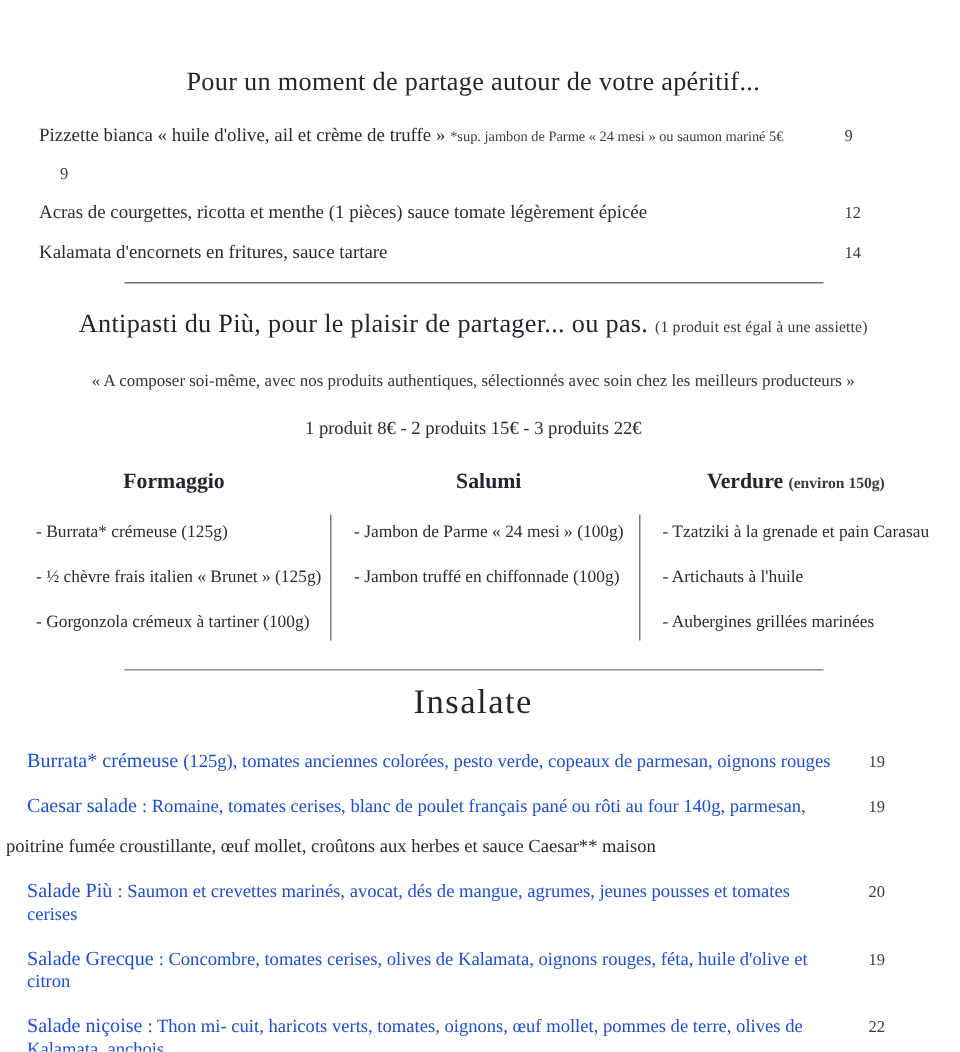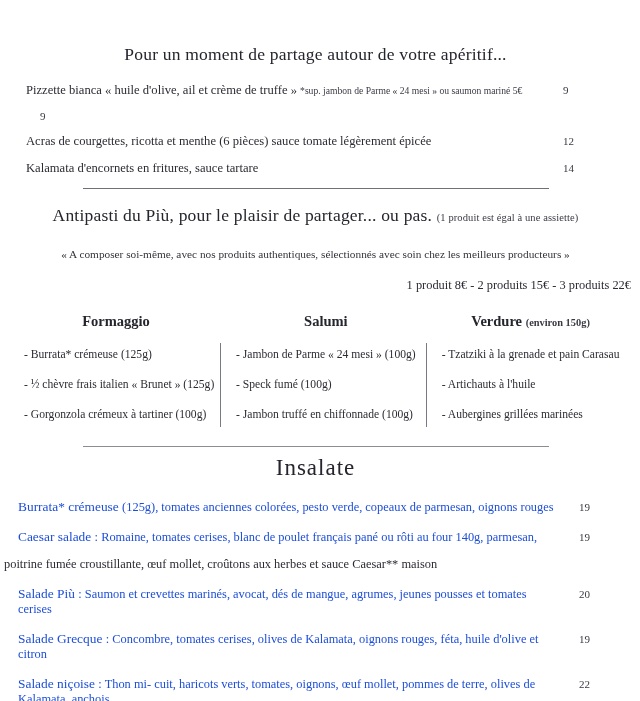--- a/index.html
+++ b/index.html
@@ -89,21 +89,21 @@
   }
 
   
   .antipasti-quote {
     text-align: center;
     font-size: 11.3px;
     color: #33333c;
     margin: 0;
   }
   .antipasti-prices {
-    text-align: right;
+    text-align: center;
     font-size: 12.4px;
     color: #2b2b33;
     margin: 0;
   }
 
   
   .columns {
     display: flex;
     padding: 0 24px;
     box-sizing: border-box;
@@ -206,21 +206,21 @@
     <li class="menu-row">
       <span class="desc"><span>Pizzette bianca « huile d'olive, ail et crème de truffe » </span><span class="sup-note">*sup. jambon de Parme « 24 mesi » ou saumon mariné 5€</span></span>
       <span class="price">9</span>
     </li>
     <div class="spacer-12"></div>
     <li class="menu-row">
       <span class="price">9</span>
     </li>
     <div class="spacer-12"></div>
     <li class="menu-row">
-      <span class="desc"><span>Acras de courgettes, ricotta et menthe (6 pièces) sauce tomate légèrement épicée</span></span>
+      <span class="desc"><span>Acras de courgettes, ricotta et menthe (1 pièces) sauce tomate légèrement épicée</span></span>
       <span class="price">12</span>
     </li>
     <div class="spacer-12"></div>
     <li class="menu-row">
       <span class="desc"><span>Kalamata d'encornets en fritures, sauce tartare</span></span>
       <span class="price">14</span>
     </li>
   </ul>
 
   <div class="spacer-12"></div>
@@ -248,21 +248,20 @@
         <li>- ½ chèvre frais italien « Brunet » (125g)</li>
         <li>- Gorgonzola crémeux à tartiner (100g)</li>
       </ul>
     </div>
 
     <div class="col col-salumi">
       <div class="vdivider"></div>
       <h3 class="col-title"><span>Salumi</span><span class="tiny"></span></h3>
       <ul class="col-items">
         <li>- Jambon de Parme « 24 mesi » (100g)</li>
-        <li>- Speck fumé (100g)</li>
         <li>- Jambon truffé en chiffonnade (100g)</li>
       </ul>
     </div>
 
     <div class="col col-verdure">
       <div class="vdivider"></div>
       <h3 class="col-title"><span>Verdure </span><span class="tiny">(environ 150g)</span></h3>
       <ul class="col-items">
         <li>- Tzatziki à la grenade et pain Carasau</li>
         <li>- Artichauts à l'huile</li>

